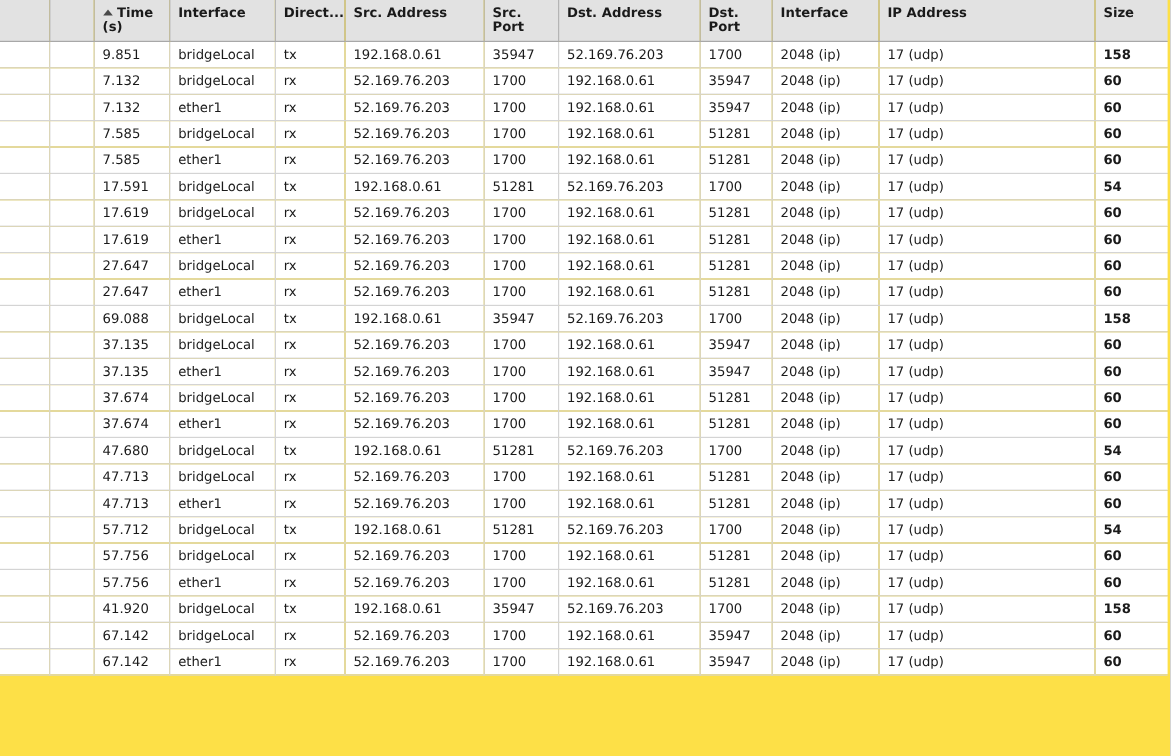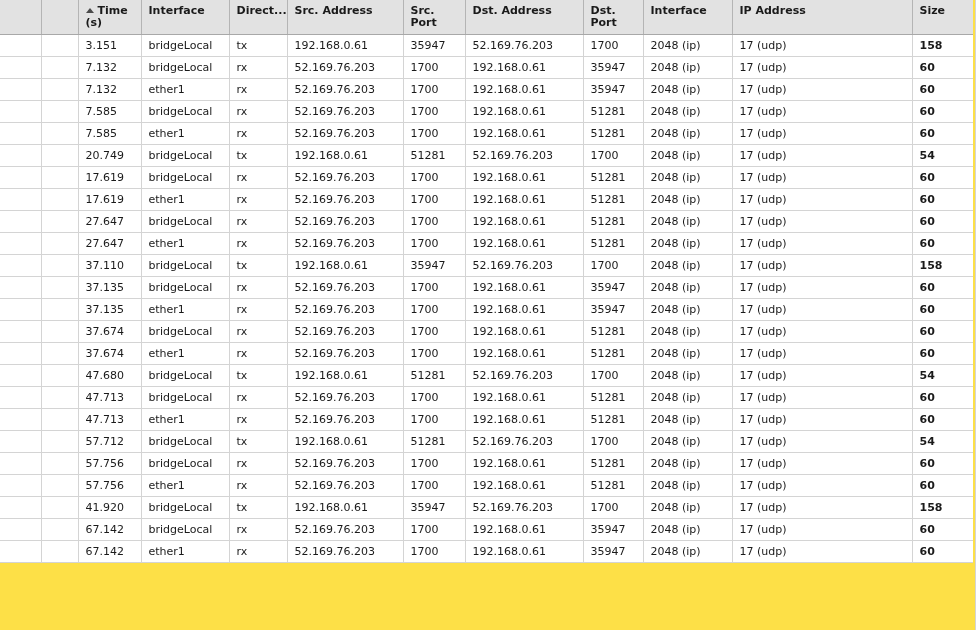--- a/index.html
+++ b/index.html
@@ -128,21 +128,21 @@
         <th><span class="hdr-label">Dst. Port</span></th>
         <th><span class="hdr-label">Interface</span></th>
         <th><span class="hdr-label">IP Address</span></th>
         <th><span class="hdr-label">Size</span></th>
       </tr>
     </thead>
     <tbody id="packet-body">
         <tr>
           <td></td>
           <td></td>
-          <td>3.151</td>
+          <td>9.851</td>
           <td>bridgeLocal</td>
           <td>tx</td>
           <td>192.168.0.61</td>
           <td>35947</td>
           <td>52.169.76.203</td>
           <td>1700</td>
           <td>2048 (ip)</td>
           <td>17 (udp)</td>
           <td>158</td>
         </tr>
@@ -198,21 +198,21 @@
           <td>1700</td>
           <td>192.168.0.61</td>
           <td>51281</td>
           <td>2048 (ip)</td>
           <td>17 (udp)</td>
           <td>60</td>
         </tr>
         <tr>
           <td></td>
           <td></td>
-          <td>20.749</td>
+          <td>17.591</td>
           <td>bridgeLocal</td>
           <td>tx</td>
           <td>192.168.0.61</td>
           <td>51281</td>
           <td>52.169.76.203</td>
           <td>1700</td>
           <td>2048 (ip)</td>
           <td>17 (udp)</td>
           <td>54</td>
         </tr>
@@ -268,21 +268,21 @@
           <td>1700</td>
           <td>192.168.0.61</td>
           <td>51281</td>
           <td>2048 (ip)</td>
           <td>17 (udp)</td>
           <td>60</td>
         </tr>
         <tr>
           <td></td>
           <td></td>
-          <td>37.110</td>
+          <td>69.088</td>
           <td>bridgeLocal</td>
           <td>tx</td>
           <td>192.168.0.61</td>
           <td>35947</td>
           <td>52.169.76.203</td>
           <td>1700</td>
           <td>2048 (ip)</td>
           <td>17 (udp)</td>
           <td>158</td>
         </tr>

